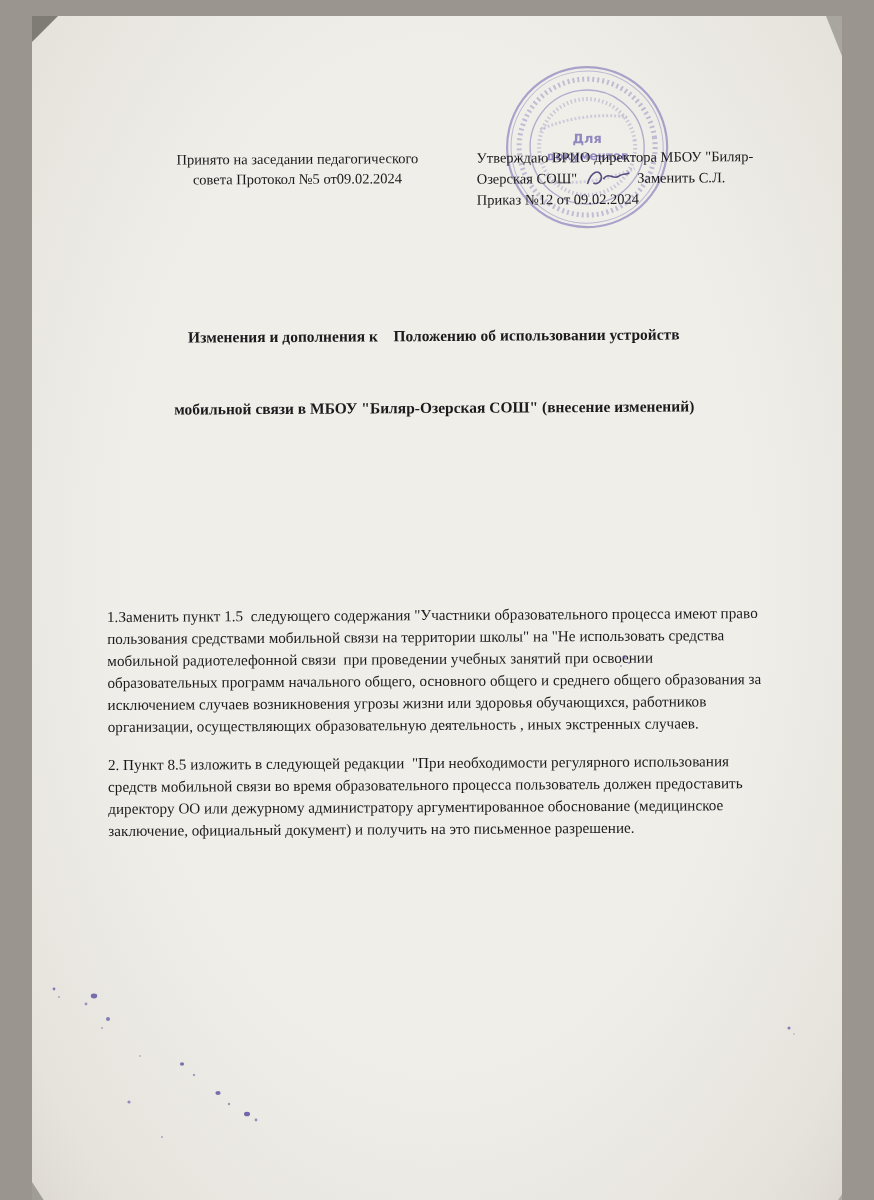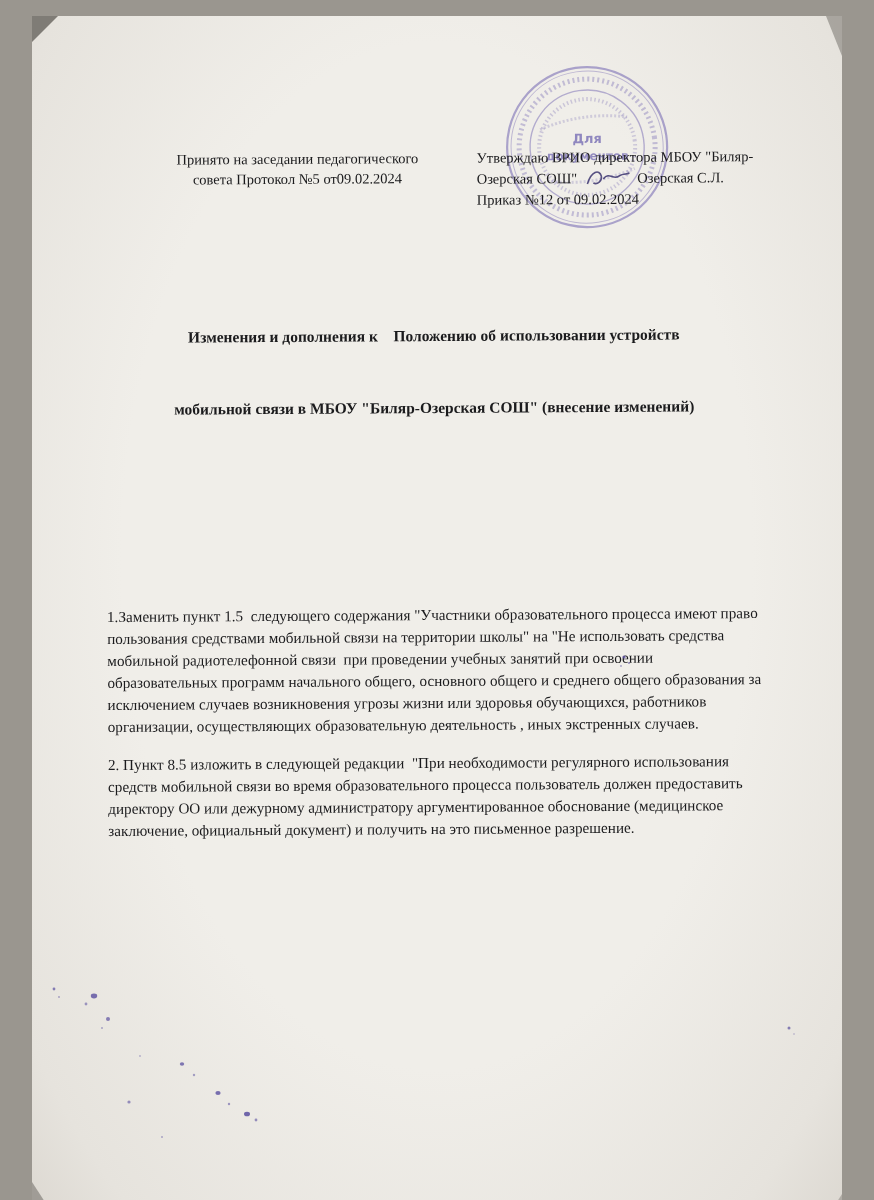--- a/index.html
+++ b/index.html
@@ -93,21 +93,21 @@
         <div>Принято на заседании педагогического</div>
         <div>совета Протокол №5 от09.02.2024</div>
       </div>
       <div class="header-right">
         <div>Утверждаю ВРИО директора МБОУ "Биляр-</div>
         <div class="sig-row">
           <span>Озерская СОШ"</span>
           <svg width="48" height="22" viewBox="0 0 48 22">
             <path d="M4 17 C8 4 16 2 18 9 C19 14 14 18 10 16 M20 12 C26 4 30 14 36 9 C40 6 44 8 46 6" fill="none" stroke="#3c3570" stroke-width="1.6" opacity=".85"></path>
           </svg>
-          <span>Озерская С.Л.</span>
+          <span>Заменить С.Л.</span>
         </div>
         <div>Приказ №12 от 09.02.2024</div>
       </div>
     </div>
 
     <div class="title">
       <div>Изменения и дополнения к    Положению об использовании устройств</div>
       <div>мобильной связи в МБОУ "Биляр-Озерская СОШ" (внесение изменений)</div>
     </div>
 

